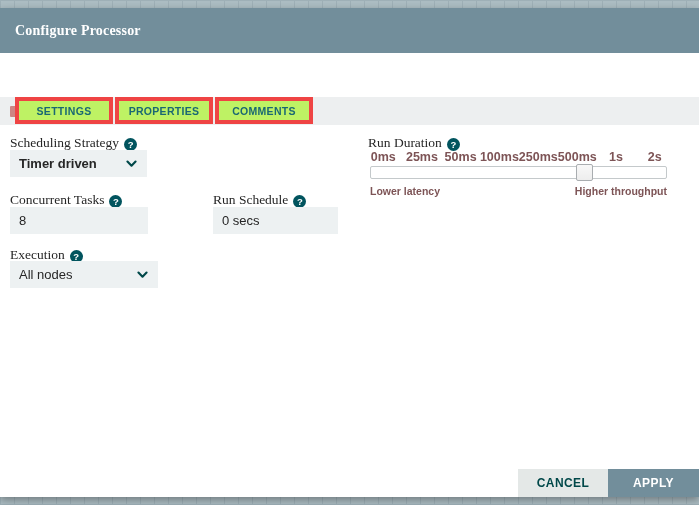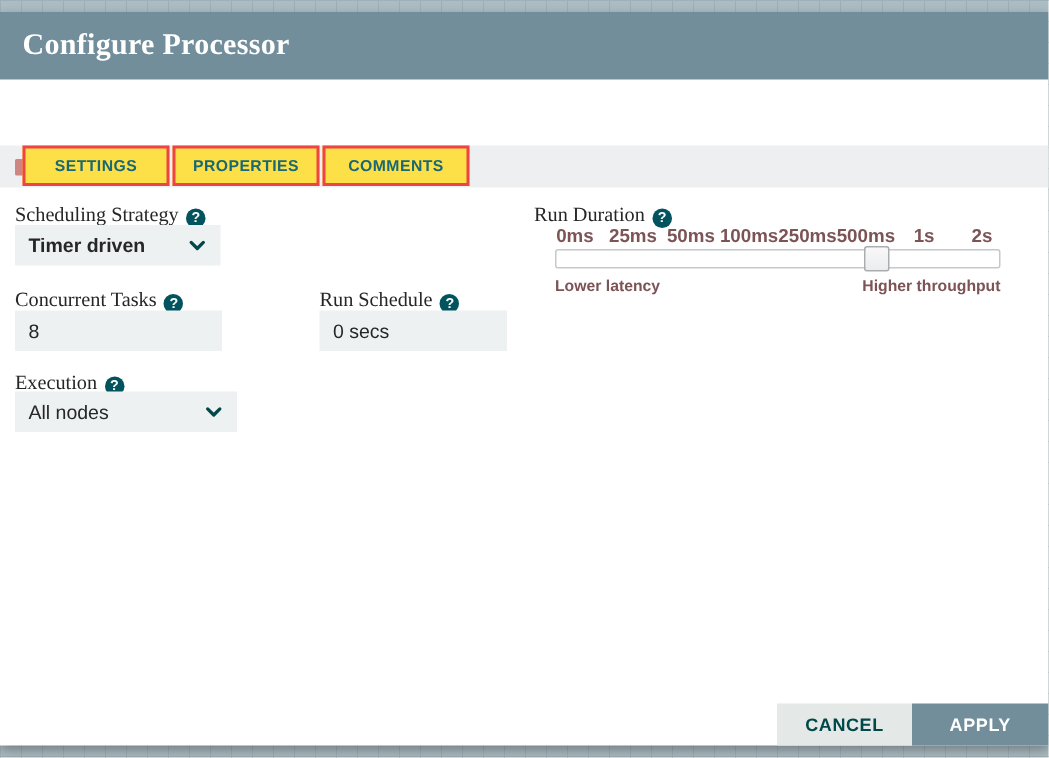--- a/index.html
+++ b/index.html
@@ -25,21 +25,21 @@
   
   .dlg-header {
     position: absolute; top: 0; left: 0; right: 0; height: 45px;
     background: #728E9B;
     display: flex; align-items: center;
     padding-left: 15px;
   }
   .dlg-title {
     font-family: "Liberation Serif", "DejaVu Serif", serif;
     font-weight: bold;
-    font-size: 20px;
+    font-size: 14px;
     color: #FFFFFF;
     letter-spacing: 0.2px;
   }
 
   
   .status-bar {
     position: absolute; top: 45px; left: 0; right: 0; height: 28px;
     background: #EDEFF0;
     display: flex; align-items: center;
     padding-left: 10px;
@@ -56,22 +56,22 @@
   }
 
   
   .tab-bar {
     position: absolute; top: 89px; left: 15px; right: 0; height: 28px;
     display: flex;
   }
   .tab {
     width: 98px; height: 27px;
     margin-right: 2px;
-    background: #fde047;
-    border: 2px solid #ef4444;
+    background: #bef264;
+    border: 4px solid #ef4444;
     display: flex; align-items: center; justify-content: center;
     font-size: 10.5px; font-weight: bold; letter-spacing: 0.3px;
     color: #1A6873;
     cursor: pointer;
   }
   .tab.active {
     background: #FFFFFF;
     border: 2px solid #004849;
     border-bottom: none;
     height: 28px;
@@ -218,21 +218,21 @@
   <div class="field-label" style="top:239px; left:10px;">
     <span>Execution</span><span class="help-icon">?</span>
   </div>
   <div class="combo" style="top:253px; left:10px; width:148px;">
     <span class="combo-value">All nodes</span>
     <svg class="combo-chevron" viewBox="0 0 24 24">
       <path d="M4.5 8.5 L12 16 L19.5 8.5" fill="none" stroke="#004849" stroke-width="4" stroke-linecap="round" stroke-linejoin="round"></path>
     </svg>
   </div>
 
-  <div class="field-label" style="top:127px; left:356px;">
+  <div class="field-label" style="top:127px; left:368px;">
     <span>Run Duration</span><span class="help-icon">?</span>
   </div>
   <div class="ticks-row">
     <span class="tick">0ms</span>
     <span class="tick">25ms</span>
     <span class="tick">50ms</span>
     <span class="tick">100ms</span>
     <span class="tick">250ms</span>
     <span class="tick">500ms</span>
     <span class="tick">1s</span>

